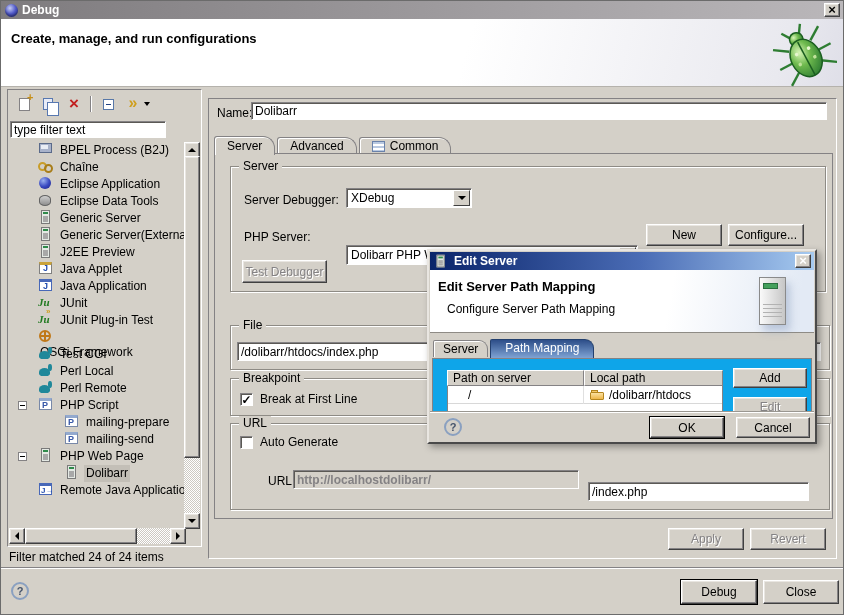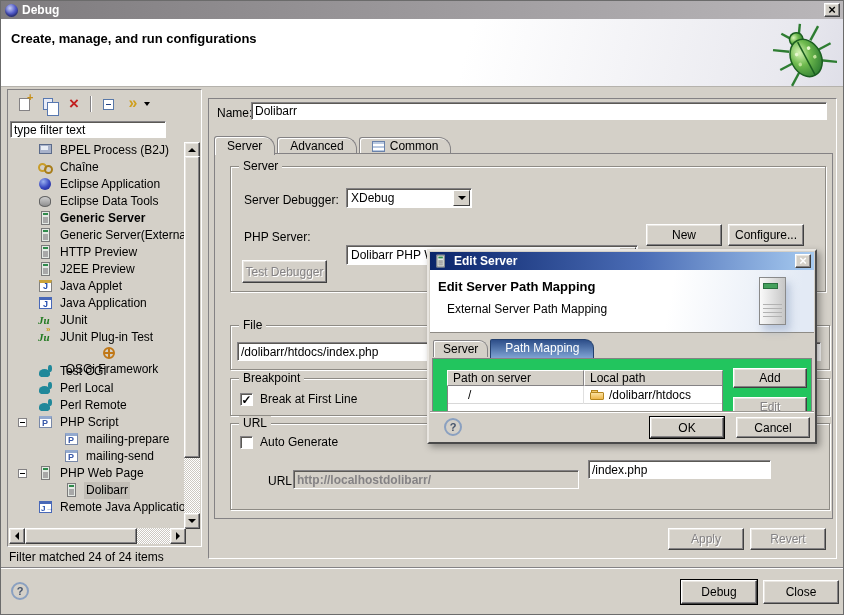--- a/index.html
+++ b/index.html
@@ -57,21 +57,21 @@
   .ic-new::after{content:"+";position:absolute;right:-5px;top:-8px;color:#c89018;font-weight:bold;font-size:11px;}
   .ic-copy{width:10px;height:12px;background:#e8ecf8;border:1px solid #5878b0;position:relative;margin-left:-3px;}
   .ic-copy::after{content:"";position:absolute;left:3px;top:3px;width:10px;height:12px;background:#fff;border:1px solid #5878b0;}
   .ic-del::after{content:"×";color:#c22020;font-weight:bold;font-size:17px;line-height:14px;}
   .ic-collapse{width:11px;height:11px;background:#fff;border:1px solid #5878a8;position:relative;}
   .ic-collapse::after{content:"";position:absolute;left:2px;top:4px;width:5px;height:1px;background:#204080;}
   .ic-filter::after{content:"»";color:#cf9f1d;font-weight:bold;font-size:16px;line-height:12px;}
   .tb .caret{position:absolute;right:-6px;top:8px;border:3px solid transparent;border-top:4px solid #000;}
   .filterbox{position:absolute;left:2px;top:31px;width:156px;height:17px;}
   .tree{position:absolute;left:2px;top:52px;width:176px;height:387px;overflow:hidden;}
-  .trow{position:relative;height:17px;line-height:17px;white-space:nowrap;display:flex;align-items:center;}
+  .trow{position:relative;height:17px;line-height:17px;white-space:nowrap;display:flex;}
   .tlabel{padding:0 2px;font-size:12px;}
   .trow.sel .tlabel{background:#c3bfb7;}
   .expander{position:absolute;left:8px;top:4px;width:9px;height:9px;background:#fff;border:1px solid #848284;}
   .expander::after{content:"";position:absolute;left:1px;top:3px;width:5px;height:1px;background:#000;}
 
   
   .ti{display:inline-flex;width:17px;height:15px;position:relative;flex:none;margin-right:3px;}
   .ti::before,.ti::after{position:absolute;box-sizing:border-box;}
   .ti-bpel::before{content:"";left:1px;top:1px;width:13px;height:10px;background:#a8b2ca;border:1px solid #5a6a8a;}
   .ti-bpel::after{content:"";left:3px;top:3px;width:7px;height:4px;background:#e9edf5;}
@@ -150,21 +150,21 @@
   .pos-file{position:absolute;left:6px;top:16px;width:584px;height:19px;}
   .grp-bp{left:15px;top:224px;width:600px;height:38px;}
   .grp-url{left:15px;top:269px;width:600px;height:87px;}
   .cb{position:absolute;width:13px;height:13px;background:#fff;border:1px solid;border-color:#848284 #fff #fff #848284;
       box-shadow:inset 1px 1px 0 #5b5955;display:inline-flex;align-items:center;justify-content:center;}
   .cb.checked::after{content:"✓";font-weight:bold;font-size:12px;line-height:10px;}
   .pos-bpcb{left:9px;top:14px;} .pos-bplbl{position:absolute;left:29px;top:13px;}
   .pos-agcb{left:9px;top:12px;} .pos-aglbl{position:absolute;left:29px;top:11px;}
   .pos-urll{position:absolute;left:37px;top:50px;}
   .pos-urlbase{position:absolute;left:62px;top:46px;width:286px;height:19px;}
-  .pos-urlpath{position:absolute;left:357px;top:36px;width:183px;height:19px;}
+  .pos-urlpath{position:absolute;left:357px;top:58px;width:221px;height:19px;}
   .pos-apply{position:absolute;left:459px;top:429px;width:76px;height:22px;}
   .pos-revert{position:absolute;left:541px;top:429px;width:76px;height:22px;}
 
   
   .wsep{position:absolute;left:0;top:566px;width:100%;height:2px;border-top:1px solid #848284;border-bottom:1px solid #fff;}
   .pos-helpmain{position:absolute;left:10px;top:581px;}
   .pos-debug{position:absolute;left:680px;top:579px;width:76px;height:24px;}
   .pos-close{position:absolute;left:762px;top:579px;width:76px;height:24px;}
 
   
@@ -181,21 +181,21 @@
   .tower{position:absolute;right:28px;top:7px;width:27px;height:48px;border:1px solid #8a8a8a;
       background:linear-gradient(90deg,#fafafa,#c6c6c6);box-shadow:4px 6px 8px rgba(130,150,185,.45);}
   .tower::before{content:"";position:absolute;left:3px;top:5px;width:13px;height:4px;background:#44a05c;border:1px solid #2a7040;}
   .tower::after{content:"";position:absolute;left:3px;right:3px;bottom:4px;height:16px;
       background:repeating-linear-gradient(#b2b2b2 0 1px,transparent 1px 4px);}
   .dtabs{position:absolute;left:4px;top:88px;display:flex;align-items:flex-end;gap:2px;z-index:2;}
   .dtab{height:17px;line-height:17px;padding:0 9px;font-size:12px;border:1px solid #848284;border-bottom:none;
       border-radius:2px 9px 0 0;background:#d4d0c8;box-shadow:inset 1px 1px 0 #fff;}
   .dtab.active{height:19px;margin-bottom:-1px;padding:0 14px;color:#fff;border-color:#23406e;
       background:linear-gradient(180deg,#2d4e89,#7fa3d4);box-shadow:none;}
-  .dcontent{position:absolute;left:3px;top:107px;width:380px;height:56px;border:1px solid #848284;overflow:hidden;background:#22c55e;}
+  .dcontent{position:absolute;left:3px;top:107px;width:380px;height:56px;border:1px solid #848284;overflow:hidden;background:#0ea5e9;}
   .ptable{position:absolute;left:14px;top:11px;width:276px;}
   .throw{display:flex;}
   .th{height:16px;line-height:15px;padding-left:5px;font-size:12px;background:#d4d0c8;
       border:1px solid;border-color:#ffffff #848284 #848284 #ffffff;}
   .th1{width:137px;} .th2{width:139px;}
   .tbody{background:#fff;border:1px solid #848284;border-top:none;height:34px;}
   .trowd{display:flex;height:18px;align-items:center;border-bottom:1px solid #d8d8d8;}
   .td{font-size:12px;} .td1{width:136px;padding-left:20px;border-right:1px solid #e0e0e0;height:18px;line-height:18px;}
   .td2{display:flex;align-items:center;padding-left:4px;}
   .pos-add{position:absolute;left:300px;top:9px;width:74px;height:20px;}
@@ -280,31 +280,27 @@
           <span class="tlabel">Chaîne</span>
         </div>
         <div class="trow" style="padding-left: 28px;">
           <span class="ti ti-eclipse"></span>
           <span class="tlabel">Eclipse Application</span>
         </div>
         <div class="trow" style="padding-left: 28px;">
           <span class="ti ti-database"></span>
           <span class="tlabel">Eclipse Data Tools</span>
         </div>
-        <div class="trow" style="padding-left: 28px; font-weight: bold;">
+        <div class="trow" style="padding-left: 28px;">
           <span class="ti ti-server"></span>
           <span class="tlabel">Generic Server</span>
         </div>
         <div class="trow" style="padding-left: 28px;">
           <span class="ti ti-server"></span>
           <span class="tlabel">Generic Server(External La</span>
-        </div>
-        <div class="trow" style="padding-left: 28px;">
-          <span class="ti ti-server"></span>
-          <span class="tlabel">HTTP Preview</span>
         </div>
         <div class="trow" style="padding-left: 28px;">
           <span class="ti ti-server"></span>
           <span class="tlabel">J2EE Preview</span>
         </div>
         <div class="trow" style="padding-left: 28px;">
           <span class="ti ti-applet"></span>
           <span class="tlabel">Java Applet</span>
         </div>
         <div class="trow" style="padding-left: 28px;">
@@ -454,21 +450,21 @@
   <span class="b3 pos-close">Close</span>
 
   <div class="dlg">
     <div class="dtitle">
       <span class="ti ti-server"></span>
       <span class="dttext">Edit Server</span>
       <span class="b3 xbtn"></span>
     </div>
     <div class="dheader">
       <div class="dh1">Edit Server Path Mapping</div>
-      <div class="dh2">External Server Path Mapping</div>
+      <div class="dh2">Configure Server Path Mapping</div>
       <div class="tower"></div>
     </div>
     <div class="dtabs">
       <span class="dtab">Server</span>
       <span class="dtab active">Path Mapping</span>
     </div>
     <div class="dcontent">
       <div class="ptable">
         <div class="throw">
           <span class="th th1">Path on server</span>

